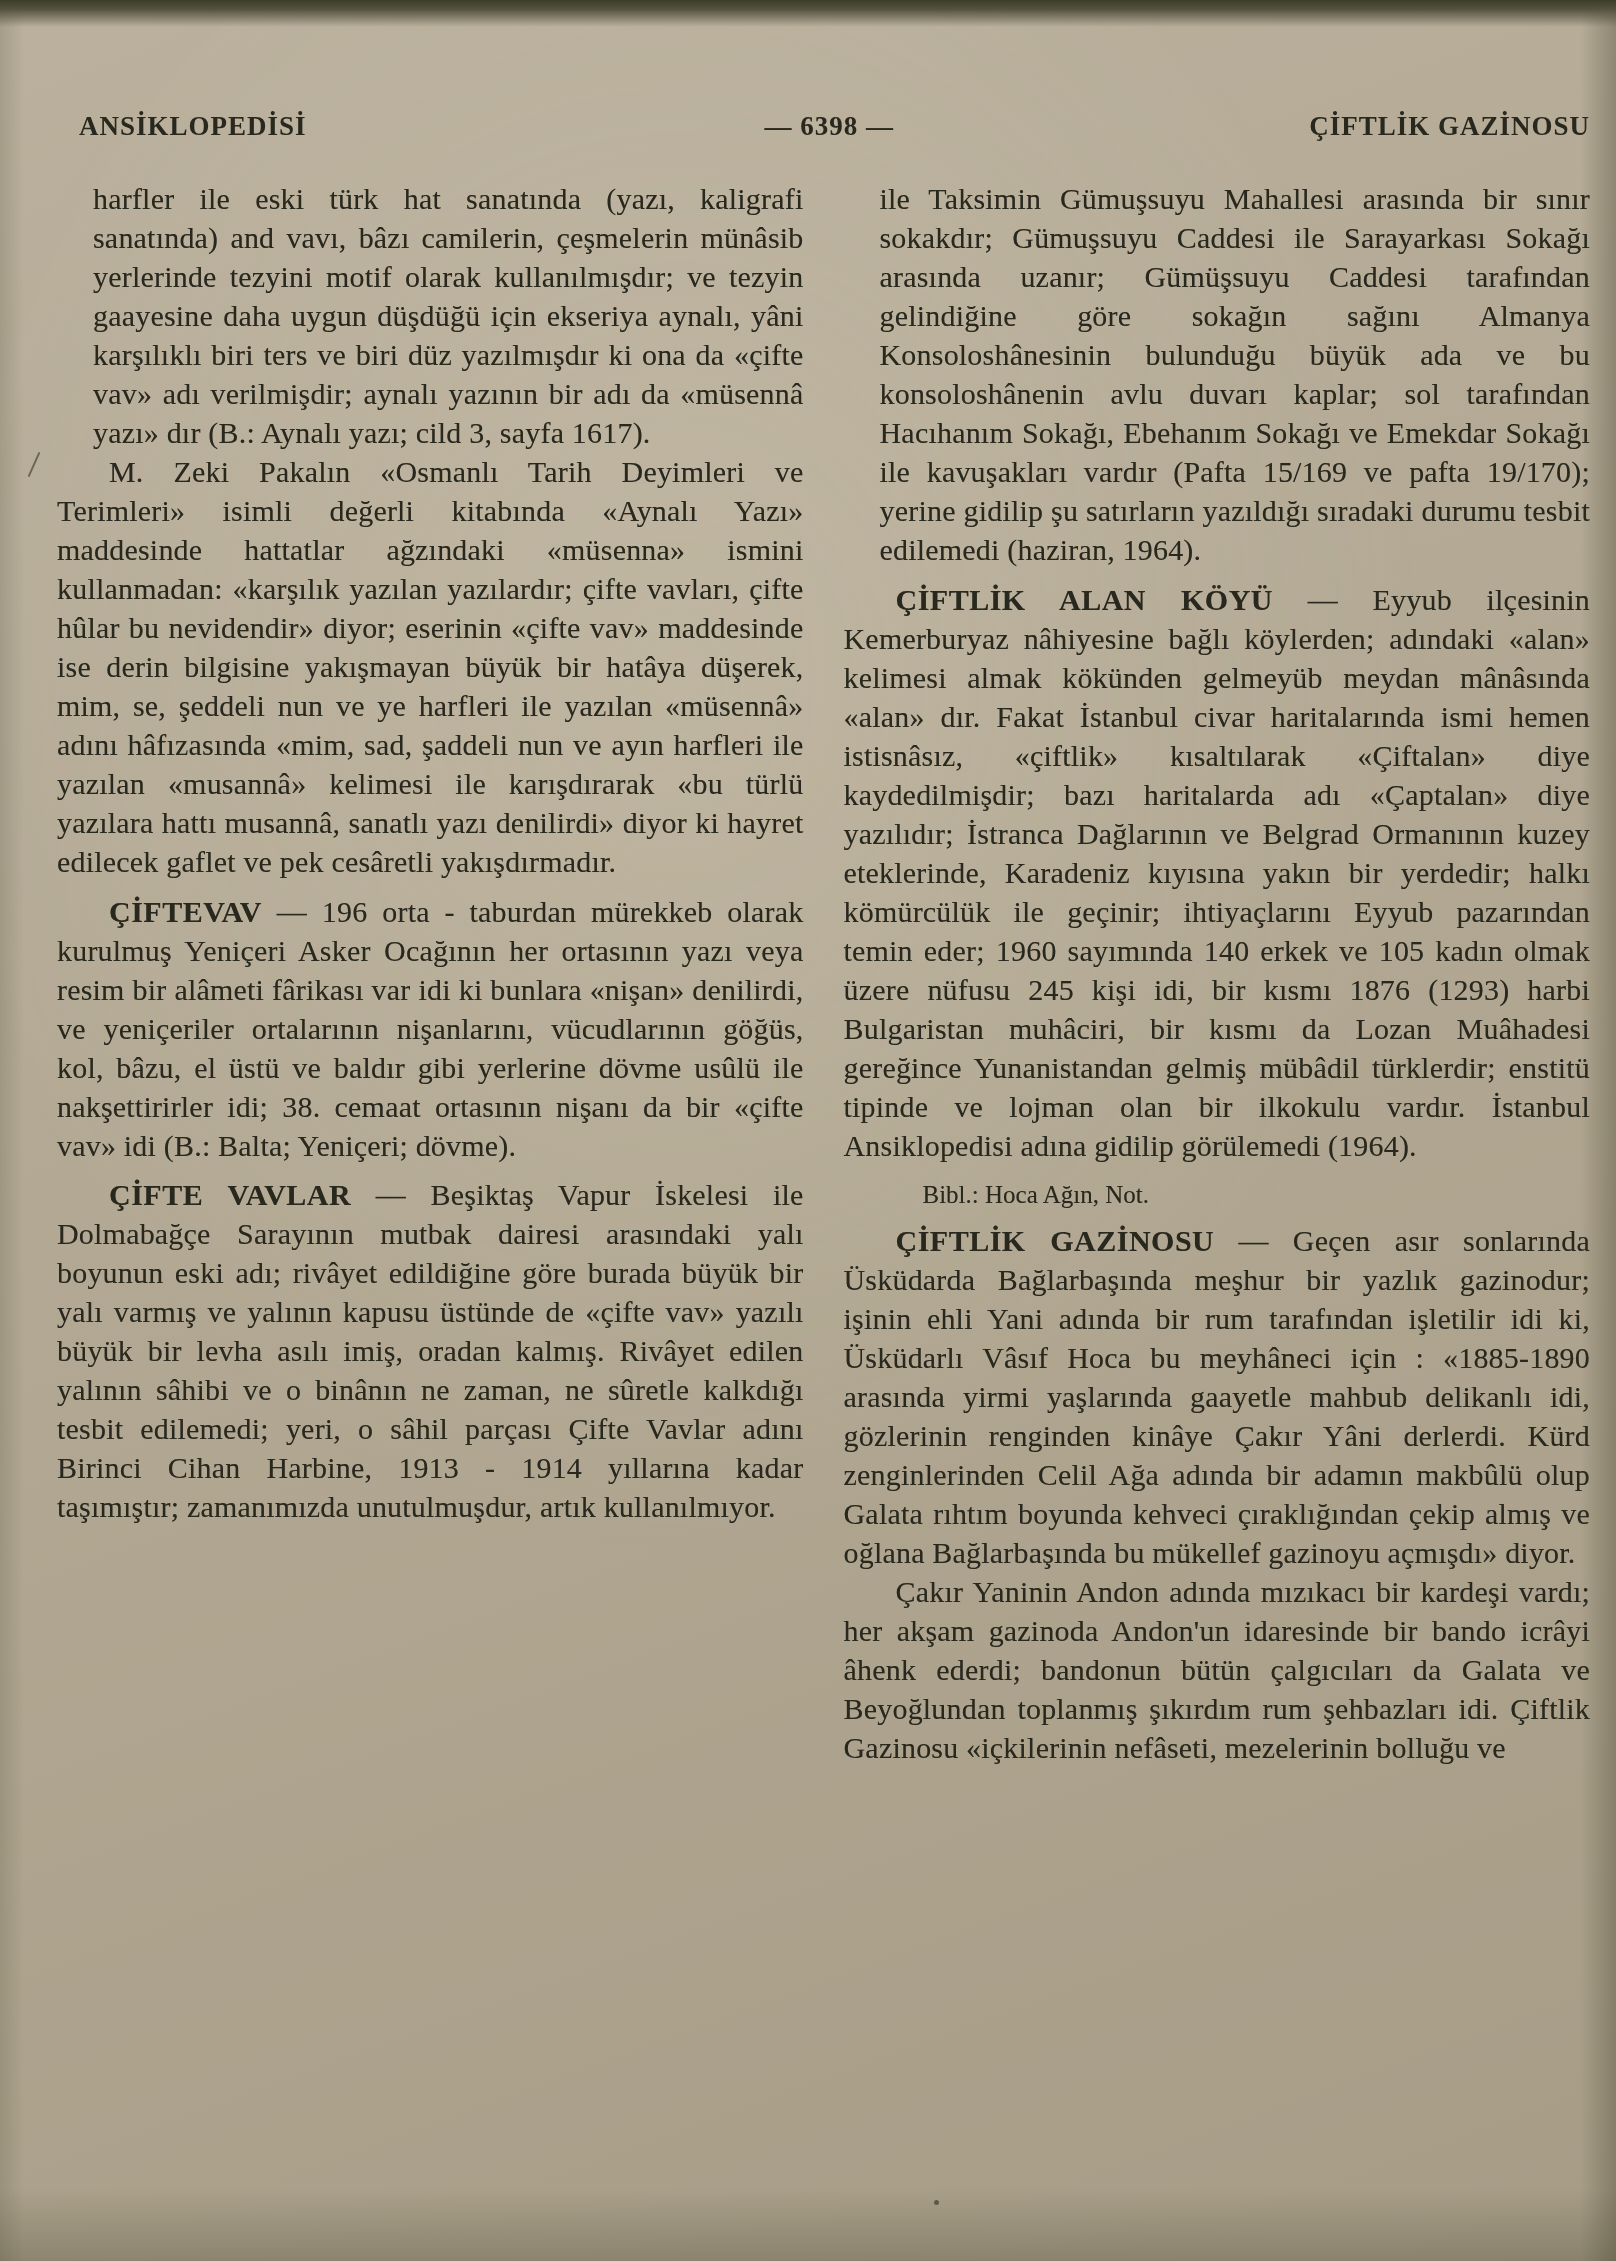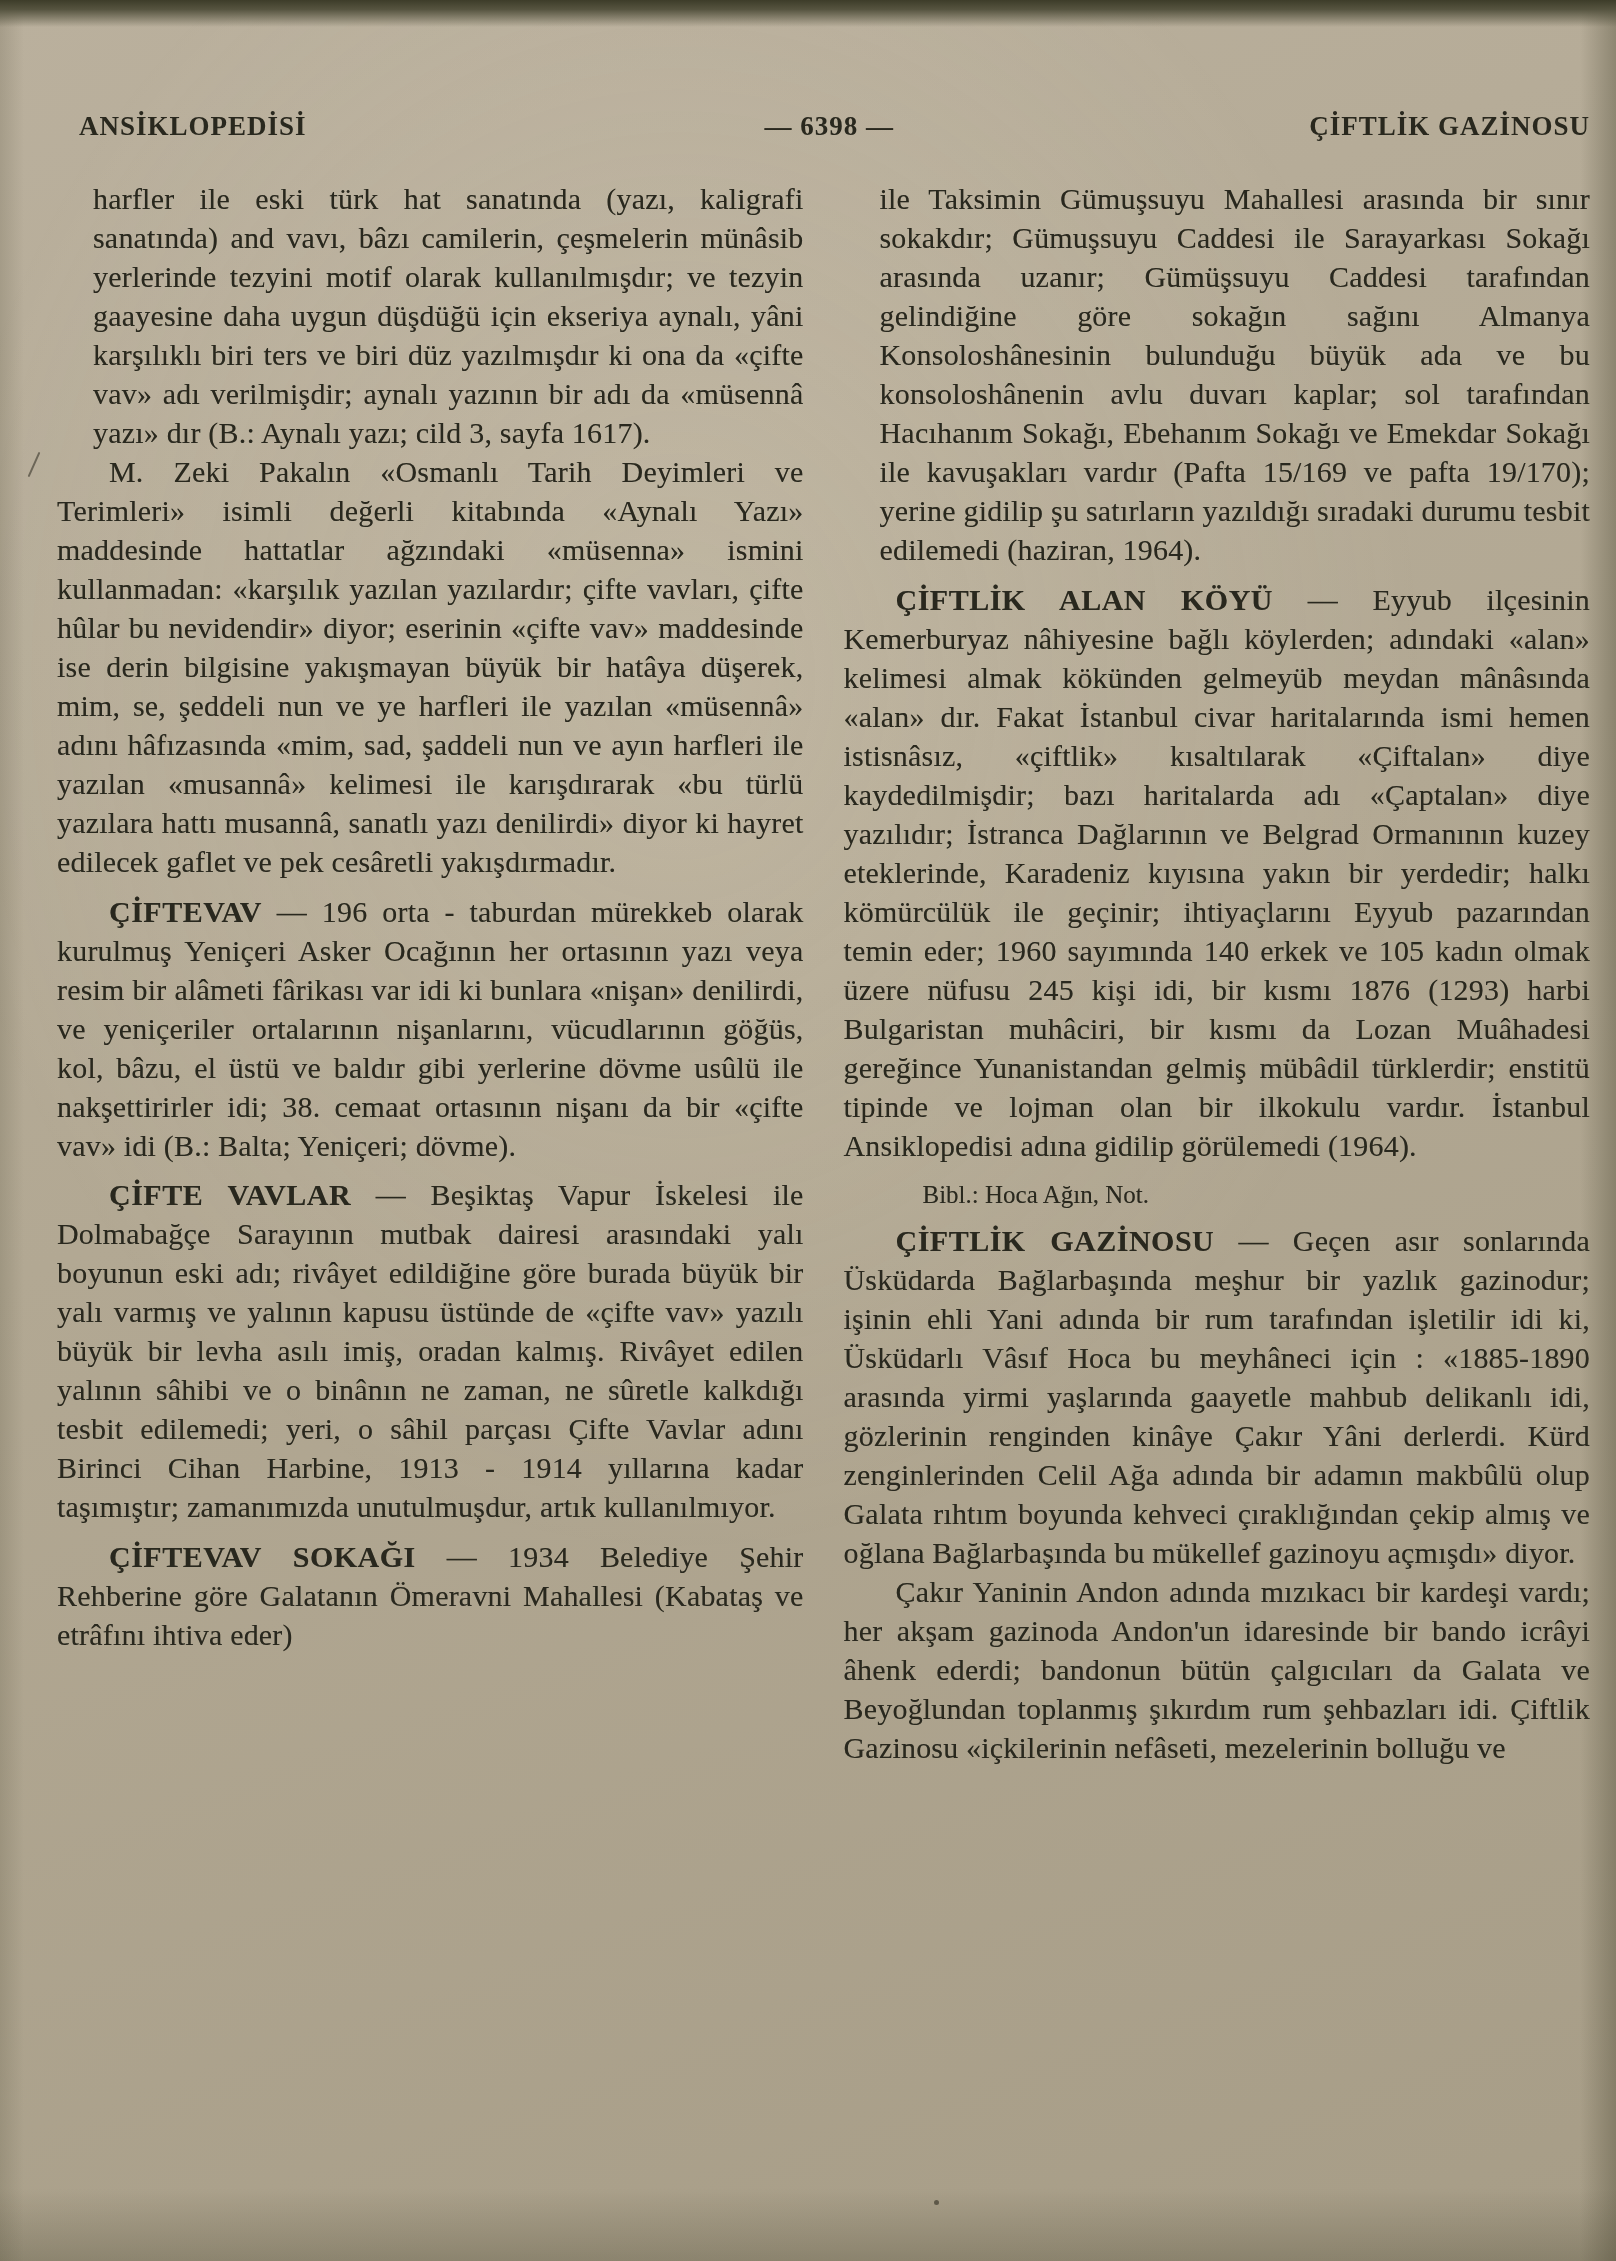--- a/index.html
+++ b/index.html
@@ -99,21 +99,20 @@
   <span>ÇİFTLİK GAZİNOSU</span>
 </header>
 
 <main class="page-body">
 
   <section class="column">
     <p class="para cont"><span>harfler ile eski türk hat sanatında (yazı, kaligrafi sanatında) and vavı, bâzı camilerin, çeşmelerin münâsib yerlerinde tezyini motif olarak kullanılmışdır; ve tezyin gaayesine daha uygun düşdüğü için ekseriya aynalı, yâni karşılıklı biri ters ve biri düz yazılmışdır ki ona da «çifte vav» adı verilmişdir; aynalı yazının bir adı da «müsennâ yazı» dır (B.: Aynalı yazı; cild 3, sayfa 1617).</span></p>
     <p class="para"><span>M. Zeki Pakalın «Osmanlı Tarih Deyimleri ve Terimleri» isimli değerli kitabında «Aynalı Yazı» maddesinde hattatlar ağzındaki «müsenna» ismini kullanmadan: «karşılık yazılan yazılardır; çifte vavları, çifte hûlar bu nevidendir» diyor; eserinin «çifte vav» maddesinde ise derin bilgisine yakışmayan büyük bir hatâya düşerek, mim, se, şeddeli nun ve ye harfleri ile yazılan «müsennâ» adını hâfızasında «mim, sad, şaddeli nun ve ayın harfleri ile yazılan «musannâ» kelimesi ile karışdırarak «bu türlü yazılara hattı musannâ, sanatlı yazı denilirdi» diyor ki hayret edilecek gaflet ve pek cesâretli yakışdırmadır.</span></p>
     <p class="para entry"><span class="headword">ÇİFTEVAV</span><span> — 196 orta - taburdan mürekkeb olarak kurulmuş Yeniçeri Asker Ocağının her ortasının yazı veya resim bir alâmeti fârikası var idi ki bunlara «nişan» denilirdi, ve yeniçeriler ortalarının nişanlarını, vücudlarının göğüs, kol, bâzu, el üstü ve baldır gibi yerlerine dövme usûlü ile nakşettirirler idi; 38. cemaat ortasının nişanı da bir «çifte vav» idi (B.: Balta; Yeniçeri; dövme).</span></p>
     <p class="para entry"><span class="headword">ÇİFTE VAVLAR</span><span> — Beşiktaş Vapur İskelesi ile Dolmabağçe Sarayının mutbak dairesi arasındaki yalı boyunun eski adı; rivâyet edildiğine göre burada büyük bir yalı varmış ve yalının kapusu üstünde de «çifte vav» yazılı büyük bir levha asılı imiş, oradan kalmış. Rivâyet edilen yalının sâhibi ve o binânın ne zaman, ne sûretle kalkdığı tesbit edilemedi; yeri, o sâhil parçası Çifte Vavlar adını Birinci Cihan Harbine, 1913 - 1914 yıllarına kadar taşımıştır; zamanımızda unutulmuşdur, artık kullanılmıyor.</span></p>
-    <p class="para entry"><span class="headword">ÇİFTEVAV SOKAĞI</span><span> — 1934 Belediye Şehir Rehberine göre Galatanın Ömeravni Mahallesi (Kabataş ve etrâfını ihtiva eder)</span></p>
   </section>
 
   <section class="column">
     <p class="para cont"><span>ile Taksimin Gümuşsuyu Mahallesi arasında bir sınır sokakdır; Gümuşsuyu Caddesi ile Sarayarkası Sokağı arasında uzanır; Gümüşsuyu Caddesi tarafından gelindiğine göre sokağın sağını Almanya Konsoloshânesinin bulunduğu büyük ada ve bu konsoloshânenin avlu duvarı kaplar; sol tarafından Hacıhanım Sokağı, Ebehanım Sokağı ve Emekdar Sokağı ile kavuşakları vardır (Pafta 15/169 ve pafta 19/170); yerine gidilip şu satırların yazıldığı sıradaki durumu tesbit edilemedi (haziran, 1964).</span></p>
     <p class="para entry"><span class="headword">ÇİFTLİK ALAN KÖYÜ</span><span> — Eyyub ilçesinin Kemerburyaz nâhiyesine bağlı köylerden; adındaki «alan» kelimesi almak kökünden gelmeyüb meydan mânâsında «alan» dır. Fakat İstanbul civar haritalarında ismi hemen istisnâsız, «çiftlik» kısaltılarak «Çiftalan» diye kaydedilmişdir; bazı haritalarda adı «Çaptalan» diye yazılıdır; İstranca Dağlarının ve Belgrad Ormanının kuzey eteklerinde, Karadeniz kıyısına yakın bir yerdedir; halkı kömürcülük ile geçinir; ihtiyaçlarını Eyyub pazarından temin eder; 1960 sayımında 140 erkek ve 105 kadın olmak üzere nüfusu 245 kişi idi, bir kısmı 1876 (1293) harbi Bulgaristan muhâciri, bir kısmı da Lozan Muâhadesi gereğince Yunanistandan gelmiş mübâdil türklerdir; enstitü tipinde ve lojman olan bir ilkokulu vardır. İstanbul Ansiklopedisi adına gidilip görülemedi (1964).</span></p>
     <p class="bibl"><span>Bibl.: Hoca Ağın, Not.</span></p>
     <p class="para entry"><span class="headword">ÇİFTLİK GAZİNOSU</span><span> — Geçen asır sonlarında Üsküdarda Bağlarbaşında meşhur bir yazlık gazinodur; işinin ehli Yani adında bir rum tarafından işletilir idi ki, Üsküdarlı Vâsıf Hoca bu meyhâneci için : «1885-1890 arasında yirmi yaşlarında gaayetle mahbub delikanlı idi, gözlerinin renginden kinâye Çakır Yâni derlerdi. Kürd zenginlerinden Celil Ağa adında bir adamın makbûlü olup Galata rıhtım boyunda kehveci çıraklığından çekip almış ve oğlana Bağlarbaşında bu mükellef gazinoyu açmışdı» diyor.</span></p>
     <p class="para"><span>Çakır Yaninin Andon adında mızıkacı bir kardeşi vardı; her akşam gazinoda Andon'un idaresinde bir bando icrâyi âhenk ederdi; bandonun bütün çalgıcıları da Galata ve Beyoğlundan toplanmış şıkırdım rum şehbazları idi. Çiftlik Gazinosu «içkilerinin nefâseti, mezelerinin bolluğu ve</span></p>
   </section>
 

